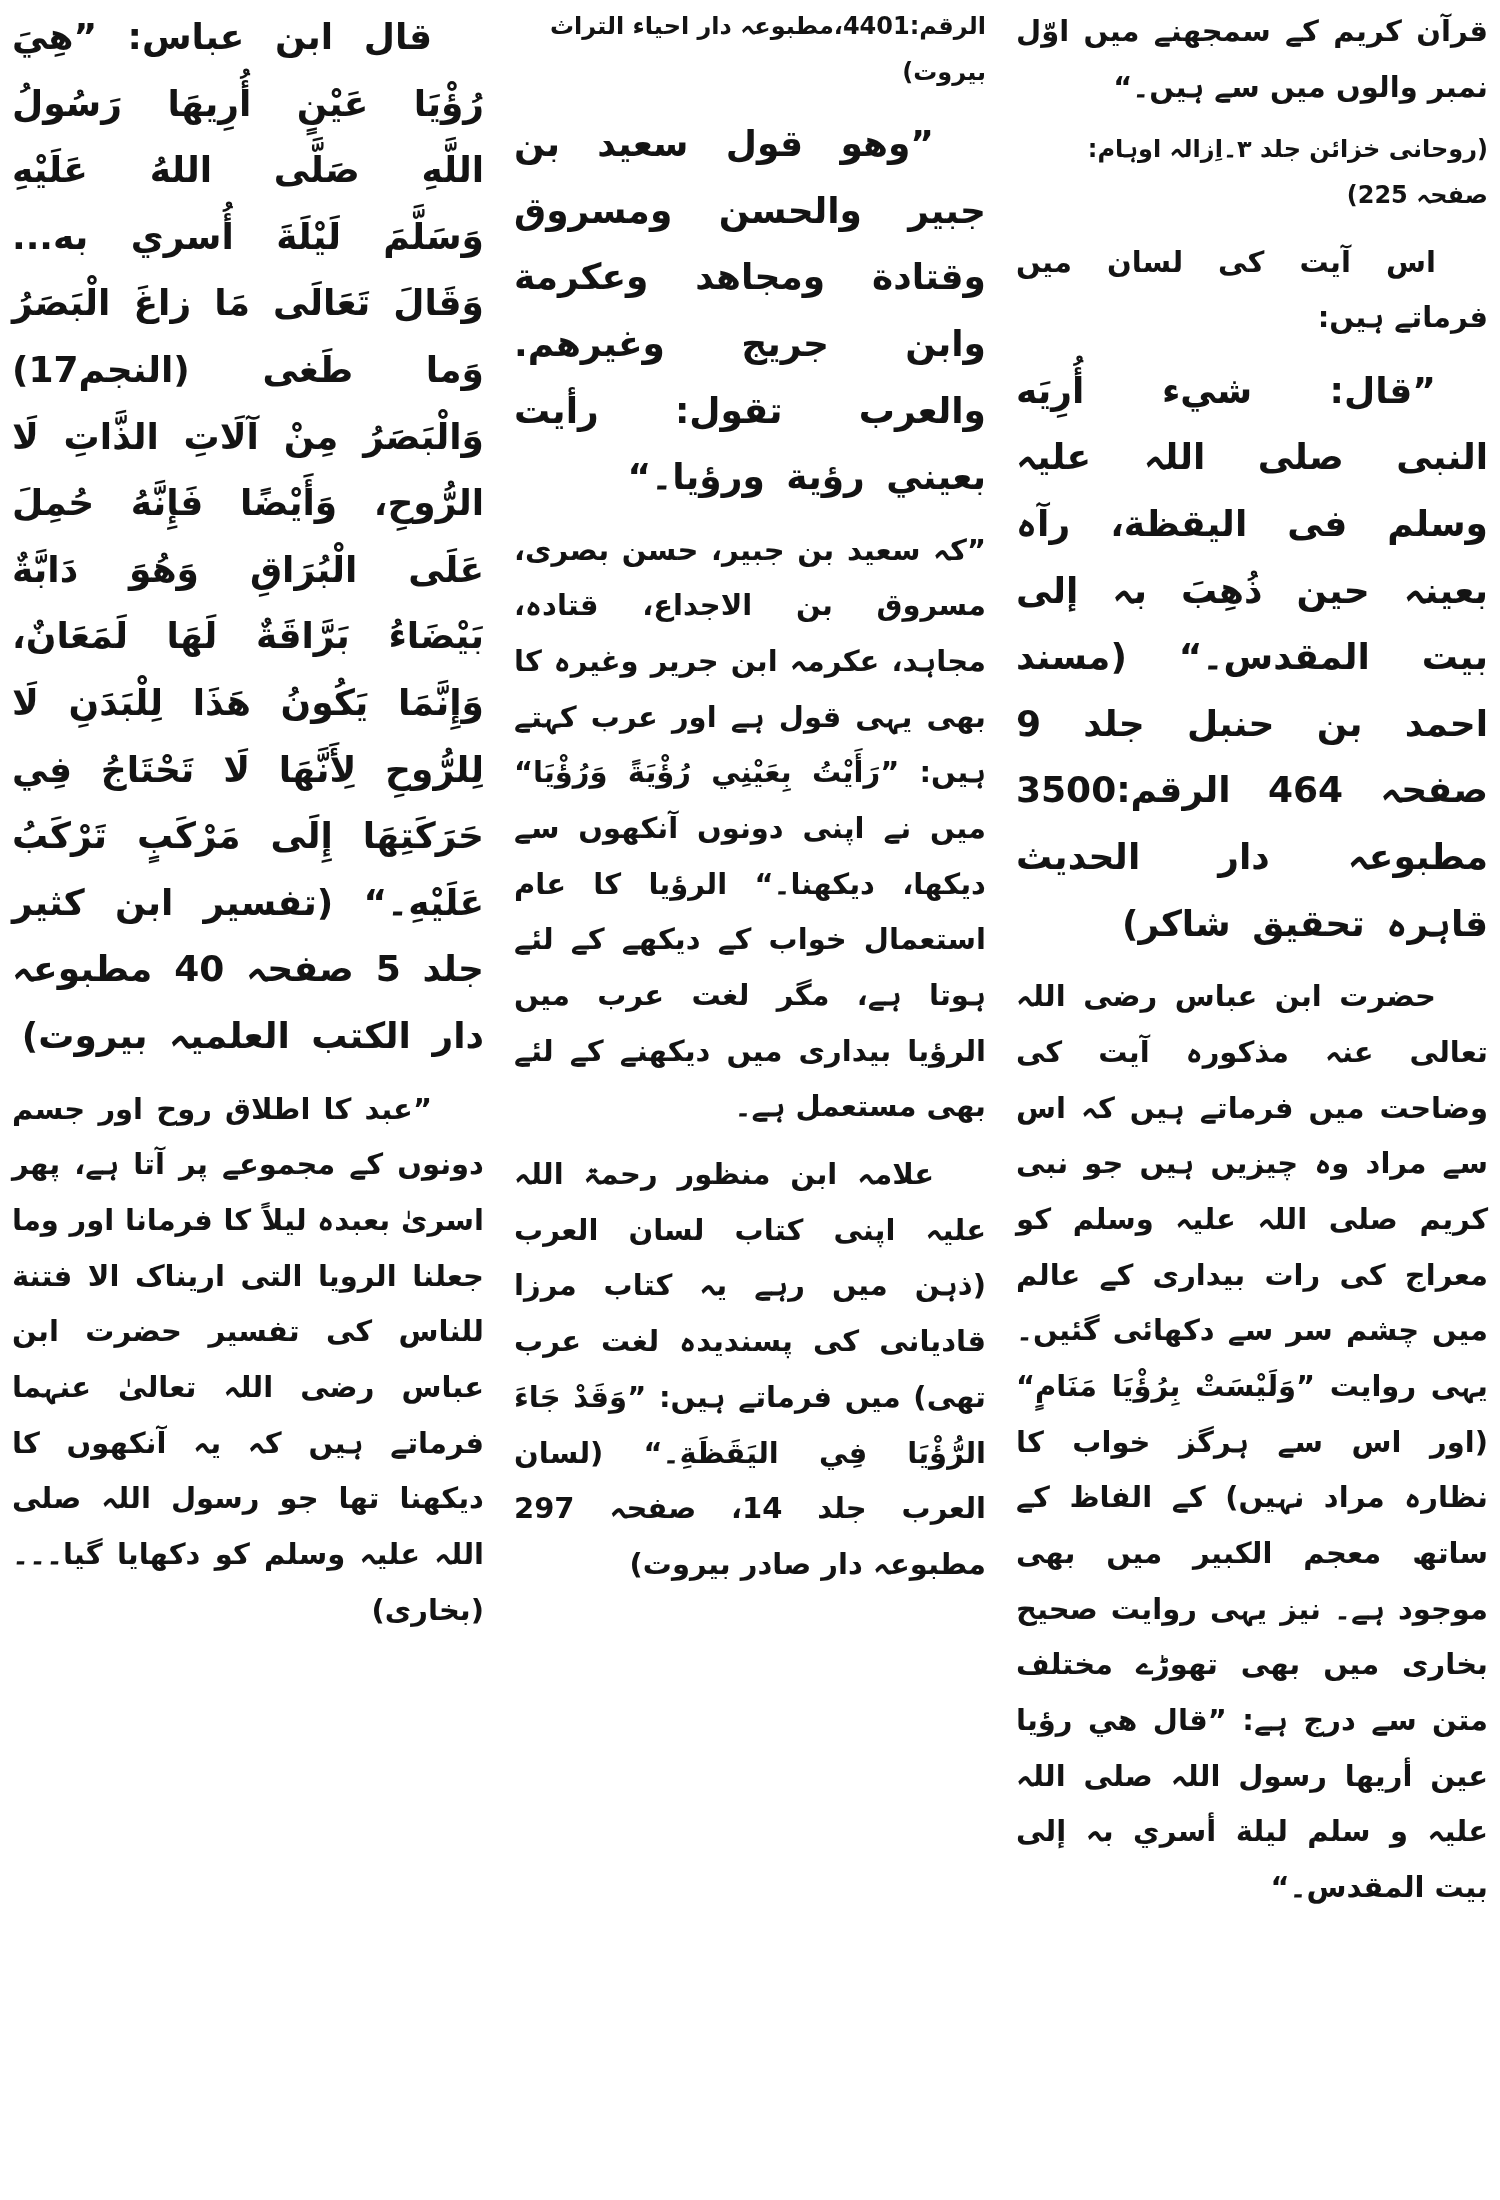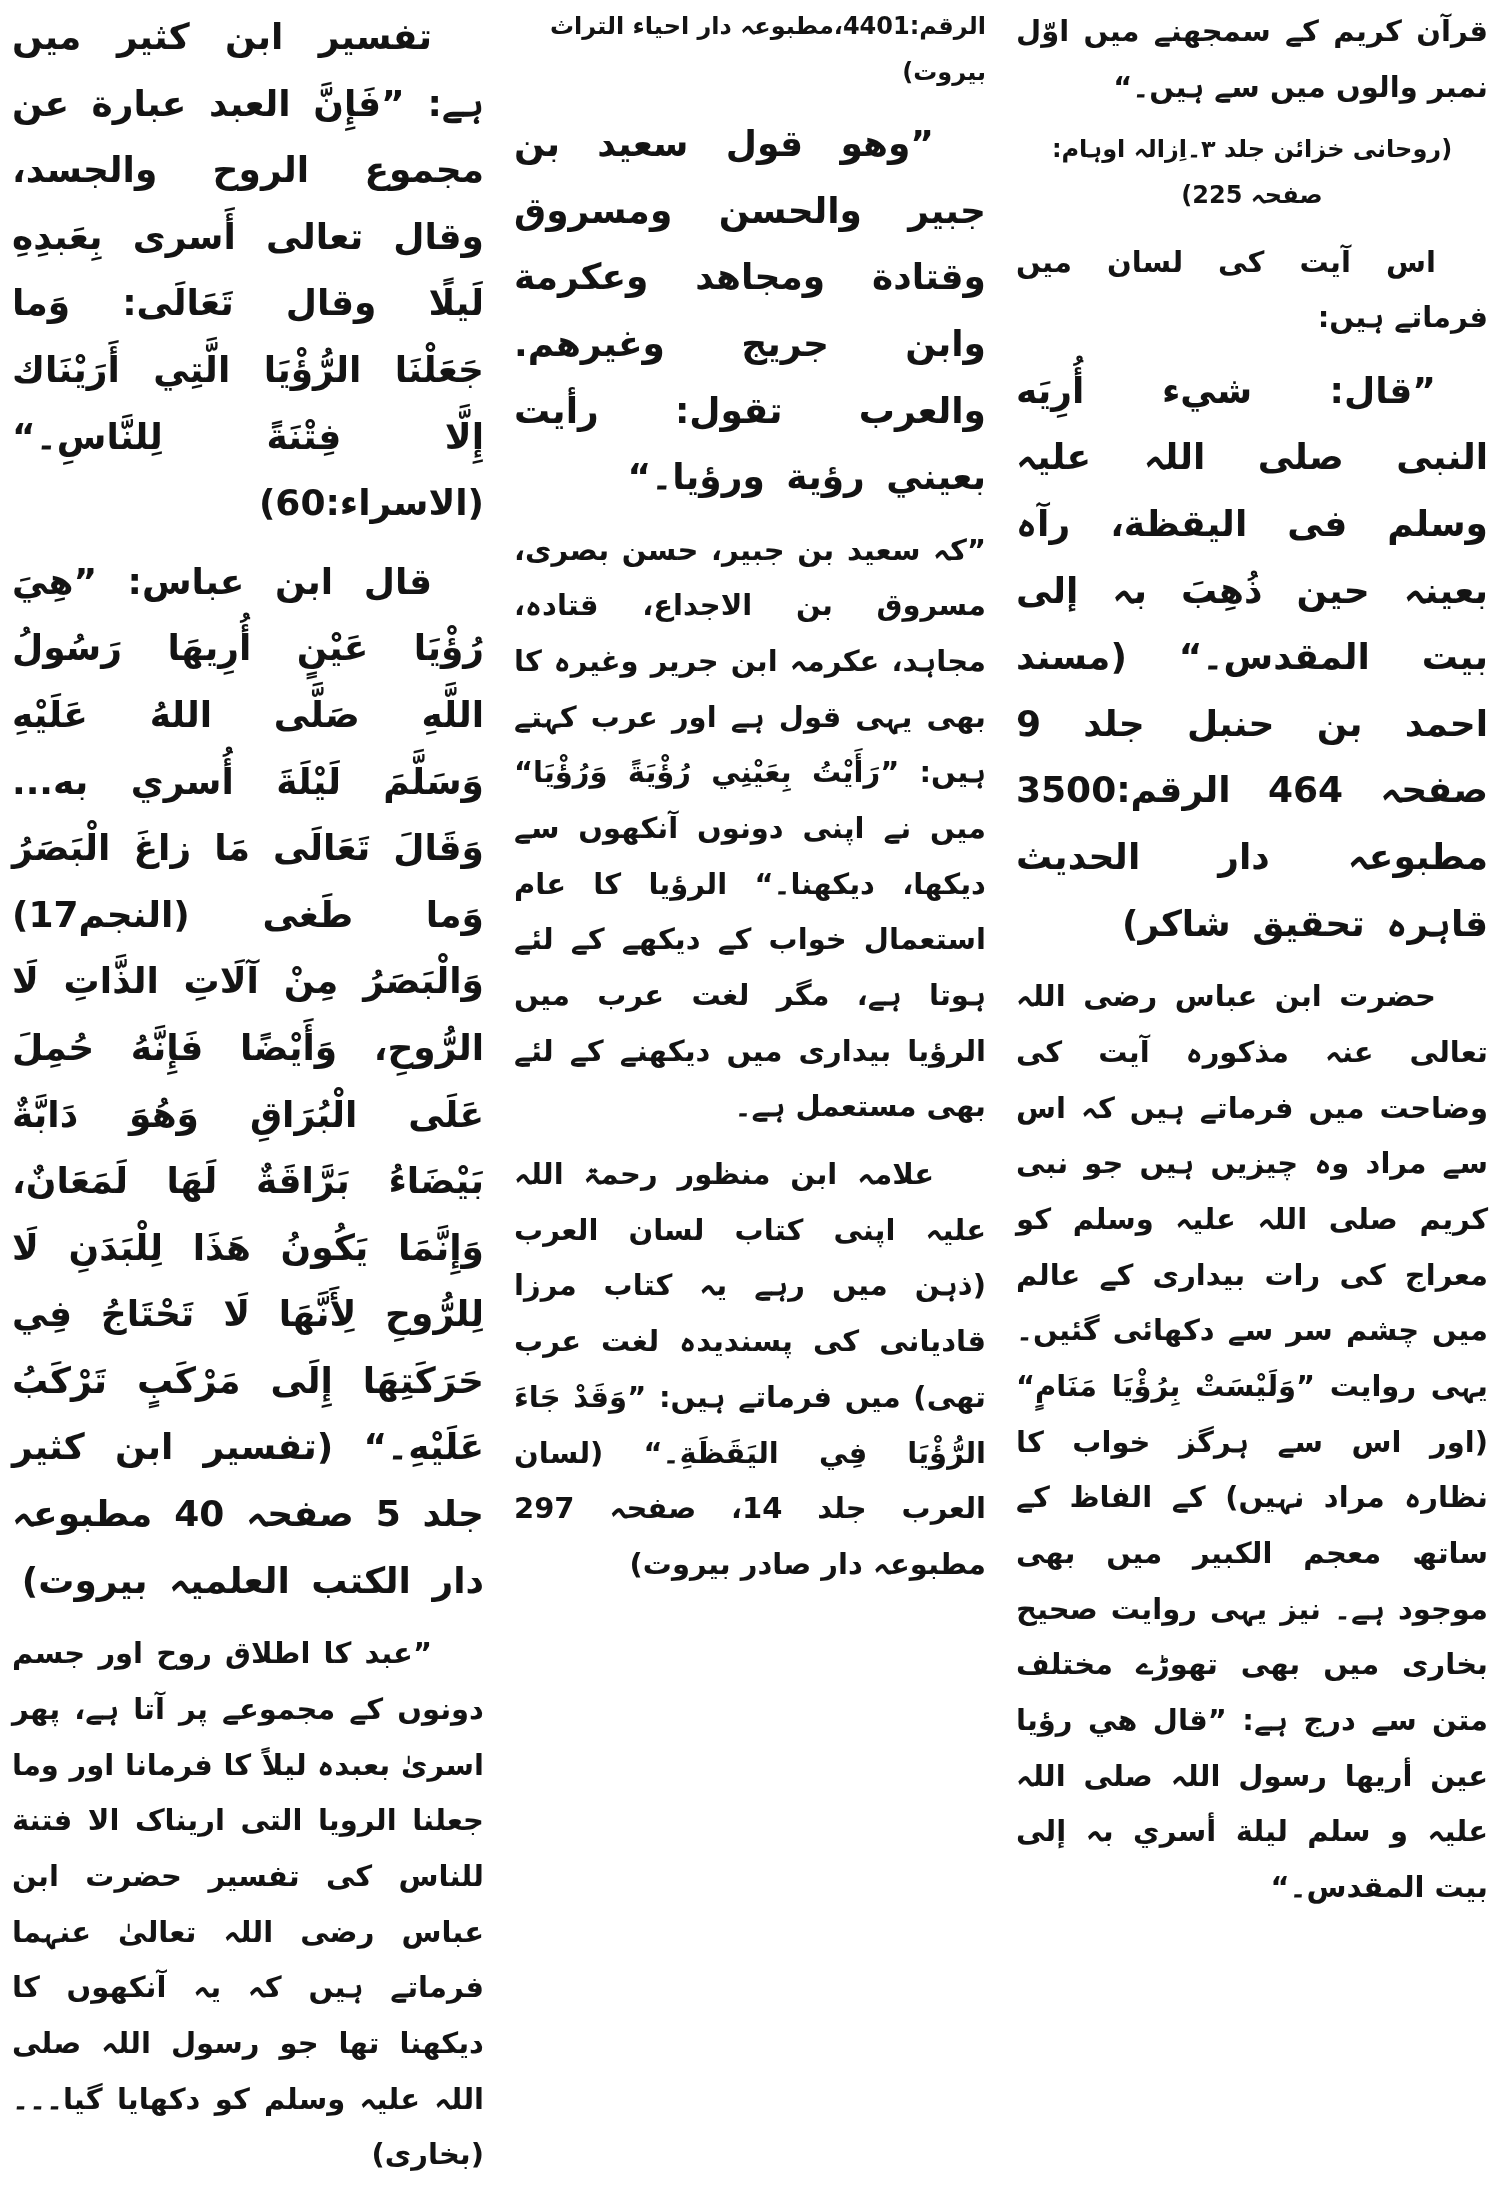--- a/index.html
+++ b/index.html
@@ -49,21 +49,21 @@
   }
   .para.ref-center,
   .para.ref-start,
   .para.ref-end {
     font-family: "DejaVu Sans", sans-serif;
     font-weight: 700;
     font-size: 24px;
     line-height: 1.9;
     margin-bottom: 16px;
   }
-  .para.ref-center { text-align: center; }
+  .para.ref-center { text-align: right; }
   .para.ref-start  { text-align: right; }
   .para.indent { text-indent: 52px; }
   
   .para.urdu, .para.arabic { text-justify: inter-word; }
 </style>
 </head>
 <body>
 
 <div class="page" dir="rtl" lang="ur" style="background: rgb(255, 255, 255); color: rgb(20, 20, 20);">
   <div class="columns">
@@ -74,18 +74,17 @@
         <p class="para arabic indent">”قال: شيء أُرِيَه النبی صلی اللہ علیہ وسلم فی الیقظة، رآہ بعینہ حین ذُهِبَ بہ إلی بیت المقدس۔“ (مسند احمد بن حنبل جلد 9 صفحہ 464 الرقم:3500 مطبوعہ دار الحدیث قاہرہ تحقیق شاکر)</p>
         <p class="para urdu indent">حضرت ابن عباس رضی اللہ تعالی عنہ مذکورہ آیت کی وضاحت میں فرماتے ہیں کہ اس سے مراد وہ چیزیں ہیں جو نبی کریم صلی اللہ علیہ وسلم کو معراج کی رات بیداری کے عالم میں چشم سر سے دکھائی گئیں۔ یہی روایت ”وَلَيْسَتْ بِرُؤْيَا مَنَامٍ“ (اور اس سے ہرگز خواب کا نظارہ مراد نہیں) کے الفاظ کے ساتھ معجم الکبیر میں بھی موجود ہے۔ نیز یہی روایت صحیح بخاری میں بھی تھوڑے مختلف متن سے درج ہے: ”قال هي رؤیا عین أریها رسول اللہ صلی اللہ علیہ و سلم لیلة أسري بہ إلی بیت المقدس۔“</p>
       </div>
     <div class="col">
         <p class="para ref-start">الرقم:4401،مطبوعہ دار احیاء التراث بیروت)</p>
         <p class="para arabic indent">”وهو قول سعید بن جبیر والحسن ومسروق وقتادة ومجاهد وعكرمة وابن جریج وغیرهم. والعرب تقول: رأیت بعیني رؤیة ورؤیا۔“</p>
         <p class="para urdu">”کہ سعید بن جبیر، حسن بصری، مسروق بن الاجداع، قتادہ، مجاہد، عکرمہ ابن جریر وغیرہ کا بھی یہی قول ہے اور عرب کہتے ہیں: ”رَأَيْتُ بِعَيْنِي رُؤْيَةً وَرُؤْيَا“ میں نے اپنی دونوں آنکھوں سے دیکھا، دیکھنا۔“ الرؤیا کا عام استعمال خواب کے دیکھے کے لئے ہوتا ہے، مگر لغت عرب میں الرؤیا بیداری میں دیکھنے کے لئے بھی مستعمل ہے۔</p>
         <p class="para urdu indent">علامہ ابن منظور رحمۃ اللہ علیہ اپنی کتاب لسان العرب (ذہن میں رہے یہ کتاب مرزا قادیانی کی پسندیدہ لغت عرب تھی) میں فرماتے ہیں: ”وَقَدْ جَاءَ الرُّؤْيَا فِي الیَقَظَةِ۔“ (لسان العرب جلد 14، صفحہ 297 مطبوعہ دار صادر بیروت)</p>
       </div>
     <div class="col">
-        <p class="para arabic indent">تفسیر ابن کثیر میں ہے: ”فَإِنَّ العبد عبارة عن مجموع الروح والجسد، وقال تعالی أَسری بِعَبدِهِ لَیلًا وقال تَعَالَى: وَما جَعَلْنَا الرُّؤْيَا الَّتِي أَرَيْنَاك إِلَّا فِتْنَةً لِلنَّاسِ۔“ (الاسراء:60)</p>
         <p class="para arabic indent">قال ابن عباس: ”هِيَ رُؤْيَا عَيْنٍ أُرِيهَا رَسُولُ اللَّهِ صَلَّى اللهُ عَلَيْهِ وَسَلَّمَ لَيْلَةَ أُسري به... وَقَالَ تَعَالَى مَا زاغَ الْبَصَرُ وَما طَغى (النجم17) وَالْبَصَرُ مِنْ آلَاتِ الذَّاتِ لَا الرُّوحِ، وَأَيْضًا فَإِنَّهُ حُمِلَ عَلَى الْبُرَاقِ وَهُوَ دَابَّةٌ بَيْضَاءُ بَرَّاقَةٌ لَهَا لَمَعَانٌ، وَإِنَّمَا يَكُونُ هَذَا لِلْبَدَنِ لَا لِلرُّوحِ لِأَنَّهَا لَا تَحْتَاجُ فِي حَرَكَتِهَا إِلَى مَرْكَبٍ تَرْكَبُ عَلَيْهِ۔“ (تفسیر ابن کثیر جلد 5 صفحہ 40 مطبوعہ دار الکتب العلمیہ بیروت)</p>
         <p class="para urdu indent">”عبد کا اطلاق روح اور جسم دونوں کے مجموعے پر آتا ہے، پھر اسریٰ بعبدہ لیلاً کا فرمانا اور وما جعلنا الرویا التی اریناک الا فتنة للناس کی تفسیر حضرت ابن عباس رضی اللہ تعالیٰ عنہما فرماتے ہیں کہ یہ آنکھوں کا دیکھنا تھا جو رسول اللہ صلی اللہ علیہ وسلم کو دکھایا گیا۔۔۔(بخاری)</p>
       </div>
   </div>
 </div>
 
 </body></html>

